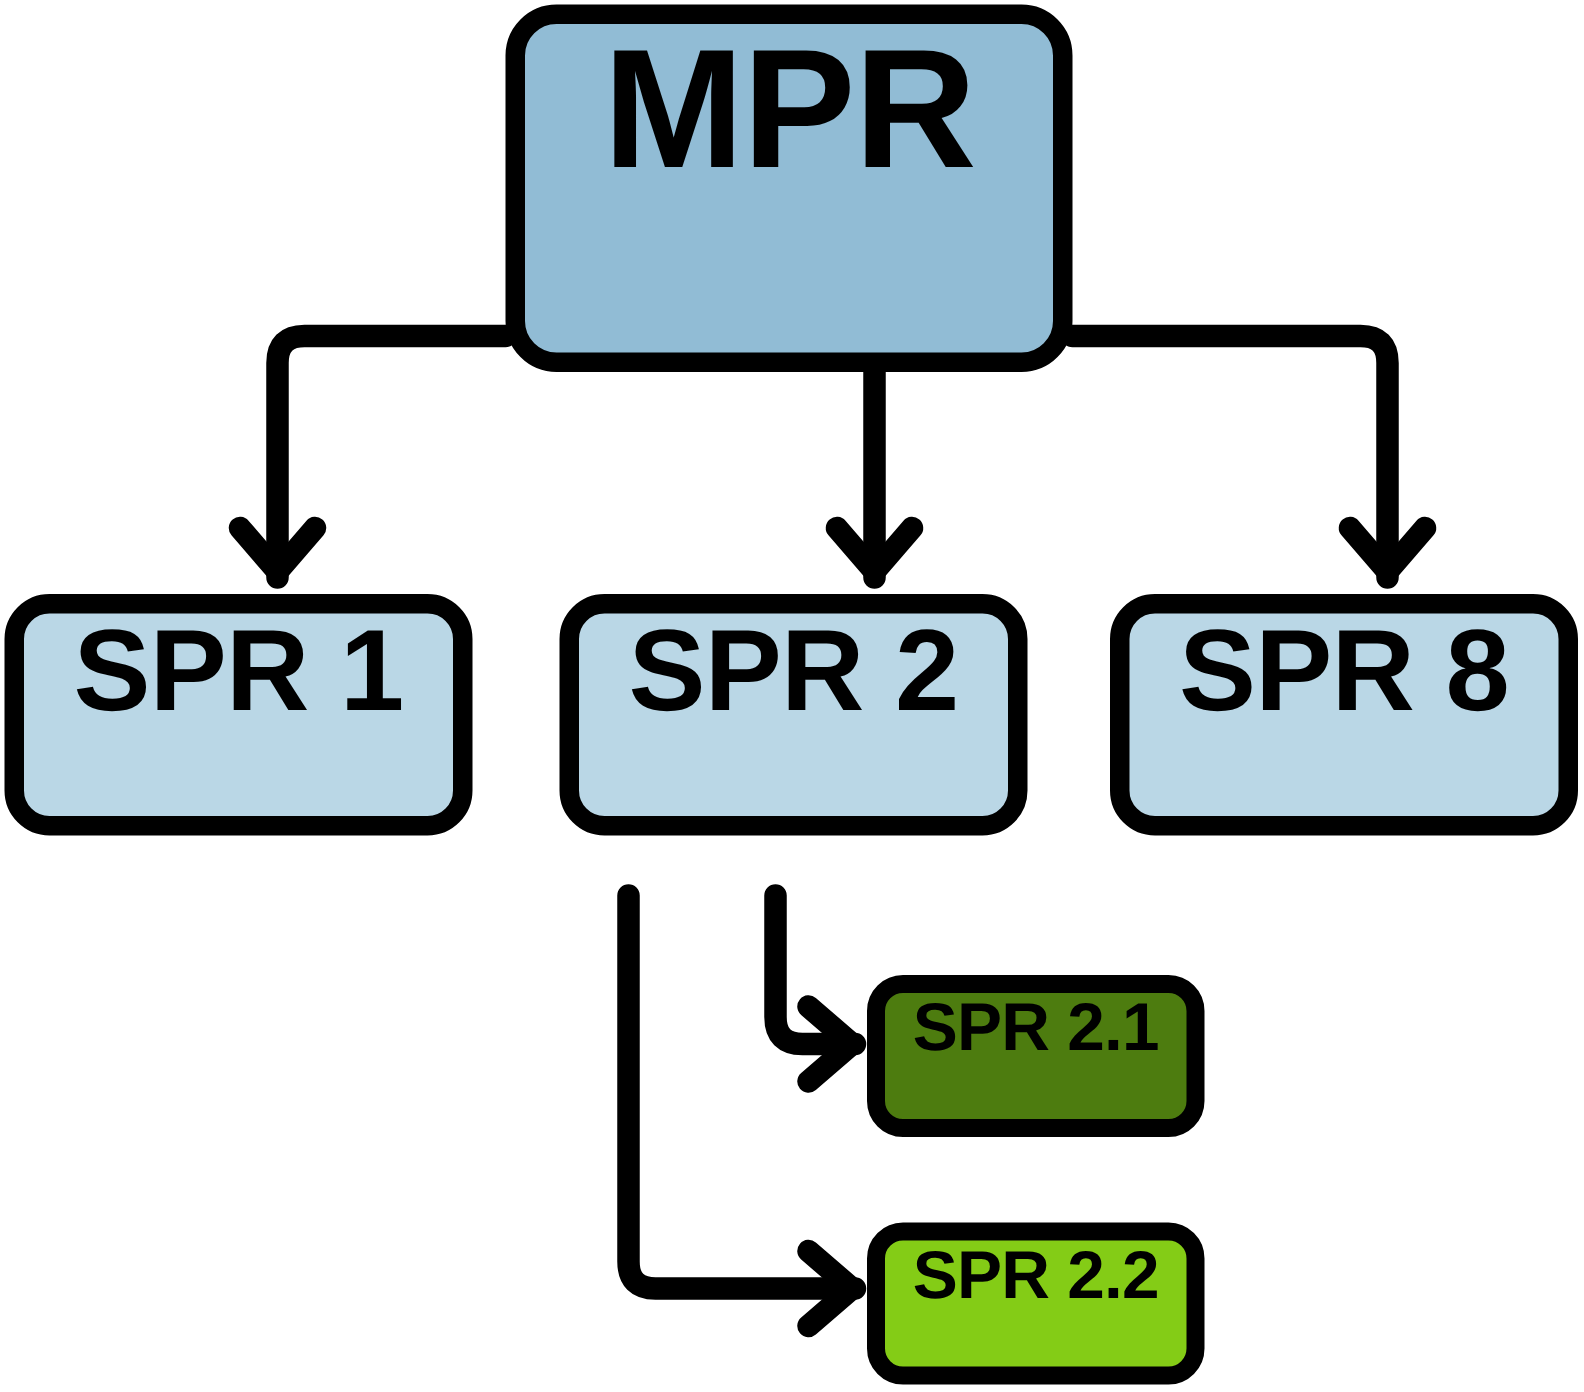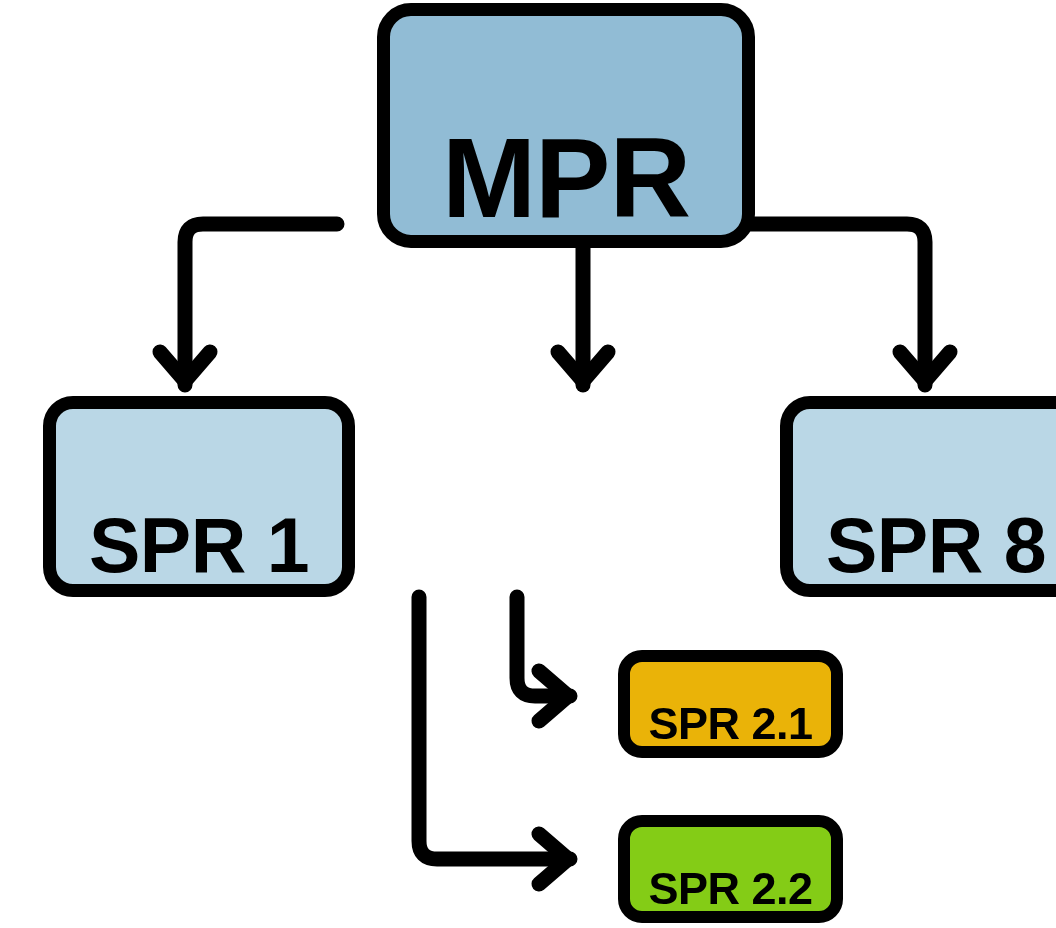--- a/index.html
+++ b/index.html
@@ -21,43 +21,42 @@
     position: absolute;
     left: 0;
     top: 0;
     width: 1056px;
     height: 928px;
   }
   .node {
     position: absolute;
     box-sizing: border-box;
     display: flex;
-    align-items: flex-end;
+    align-items: flex-start;
     justify-content: center;
     border: 13px solid #000000;
     color: #000000;
     font-weight: bold;
     line-height: 1;
     white-space: nowrap;
     letter-spacing: -0.5px;
-    margin-left: 40px;
   }
   .node-root {
     left: 337px;
     top: 3px;
     width: 378px;
     height: 245px;
     border-radius: 34px;
     font-size: 113px;
     letter-spacing: -1px;
   }
   .node-l1 {
     top: 396px;
     width: 312px;
-    height: 201px;
+    height: 161px;
     border-radius: 30px;
     font-size: 77px;
   }
   .node-l1-a { left: 3px; }
   .node-l1-b { left: 373px; }
   .node-l1-c { left: 740px; }
   .node-l2 {
     left: 578px;
     width: 225px;
     height: 108px;
@@ -105,26 +104,29 @@
   </svg>
 
   <div class="node node-root" style="background:#91bcd5;">
     <span>MPR</span>
   </div>
 
   <div class="node node-l1 node-l1-a" style="background:#bad7e6;">
     <span>SPR 1</span>
   </div>
 
+  <div class="node node-l1 node-l1-b" style="background:#bad7e6;">
+    <span>SPR 2</span>
+  </div>
 
   <div class="node node-l1 node-l1-c" style="background:#bad7e6;">
     <span>SPR 8</span>
   </div>
 
-  <div class="node node-l2 node-l2-a" style="background:#eab308;">
+  <div class="node node-l2 node-l2-a" style="background:#4d7c0f;">
     <span>SPR 2.1</span>
   </div>
 
   <div class="node node-l2 node-l2-b" style="background:#84cc16;">
     <span>SPR 2.2</span>
   </div>
 
 </div>
 
 </body></html>

